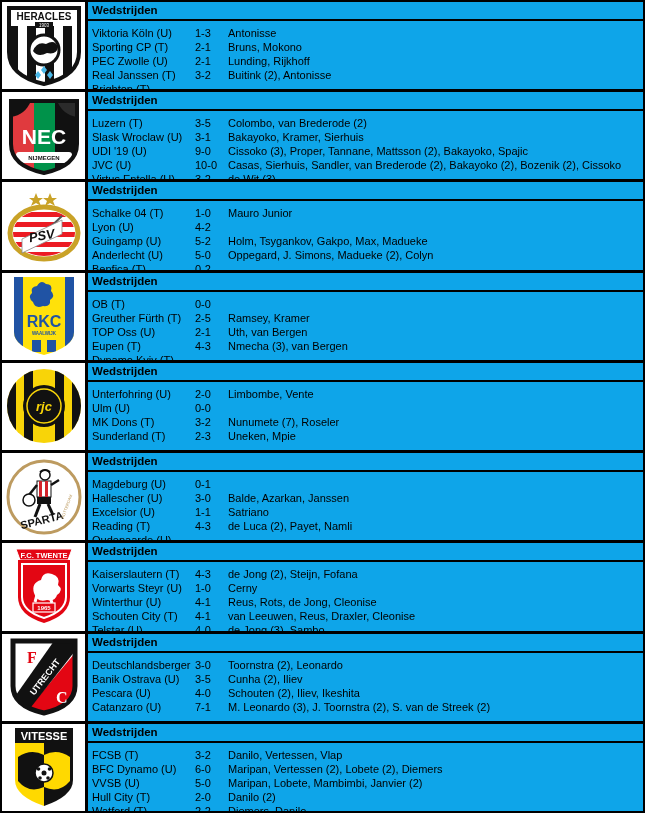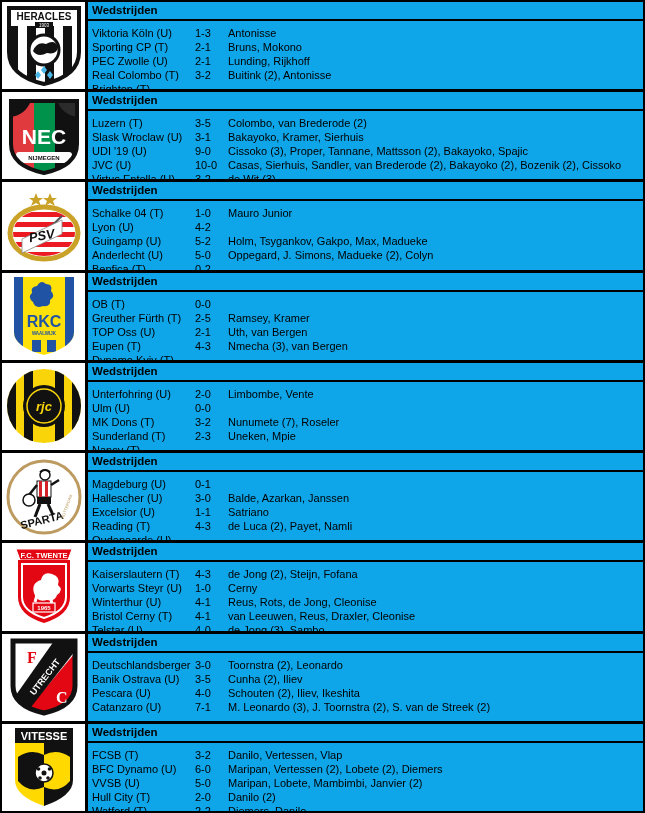--- a/index.html
+++ b/index.html
@@ -71,21 +71,21 @@
             <span class="opponent">Sporting CP (T)</span>
             <span class="score">2-1</span>
             <span class="scorers">Bruns, Mokono</span>
           </div>
           <div class="match-row">
             <span class="opponent">PEC Zwolle (U)</span>
             <span class="score">2-1</span>
             <span class="scorers">Lunding, Rijkhoff</span>
           </div>
           <div class="match-row">
-            <span class="opponent">Real Colombo (T)</span>
+            <span class="opponent">Real Janssen (T)</span>
             <span class="score">3-2</span>
             <span class="scorers">Buitink (2), Antonisse</span>
           </div>
           <div class="match-row">
             <span class="opponent">Brighton (T)</span>
             <span class="score"></span>
             <span class="scorers"></span>
           </div>
         </div>
     </div>
@@ -285,25 +285,20 @@
           </div>
           <div class="match-row">
             <span class="opponent">MK Dons (T)</span>
             <span class="score">3-2</span>
             <span class="scorers">Nunumete (7), Roseler</span>
           </div>
           <div class="match-row">
             <span class="opponent">Sunderland (T)</span>
             <span class="score">2-3</span>
             <span class="scorers">Uneken, Mpie</span>
-          </div>
-          <div class="match-row">
-            <span class="opponent">Nancy (T)</span>
-            <span class="score"></span>
-            <span class="scorers"></span>
           </div>
         </div>
     </div>
   </div>
 
   <div class="section">
     <div class="logo-cell">
       <svg width="80" height="84" viewBox="0 0 80 84">
         <circle cx="40" cy="42" r="36" fill="#fff" stroke="#bd9b60" stroke-width="3"></circle>
         <circle cx="41" cy="20" r="5" fill="#fff" stroke="#111" stroke-width="1.5"></circle>
@@ -382,21 +377,21 @@
             <span class="opponent">Vorwarts Steyr (U)</span>
             <span class="score">1-0</span>
             <span class="scorers">Cerny</span>
           </div>
           <div class="match-row">
             <span class="opponent">Winterthur (U)</span>
             <span class="score">4-1</span>
             <span class="scorers">Reus, Rots, de Jong, Cleonise</span>
           </div>
           <div class="match-row">
-            <span class="opponent">Bristol Cerny (T)</span>
+            <span class="opponent">Schouten City (T)</span>
             <span class="score">4-1</span>
             <span class="scorers">van Leeuwen, Reus, Draxler, Cleonise</span>
           </div>
           <div class="match-row">
             <span class="opponent">Telstar (U)</span>
             <span class="score">4-0</span>
             <span class="scorers">de Jong (3), Sambo</span>
           </div>
         </div>
     </div>

